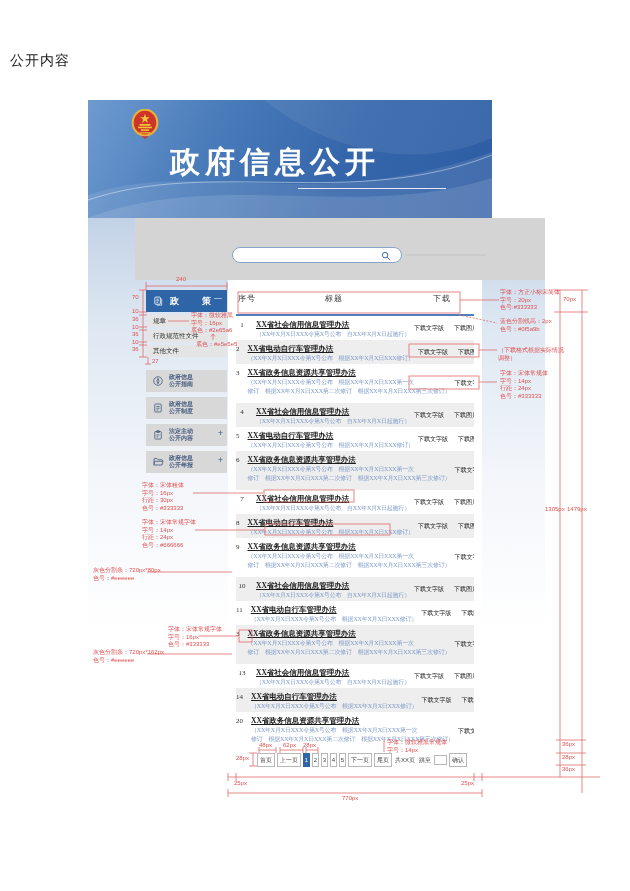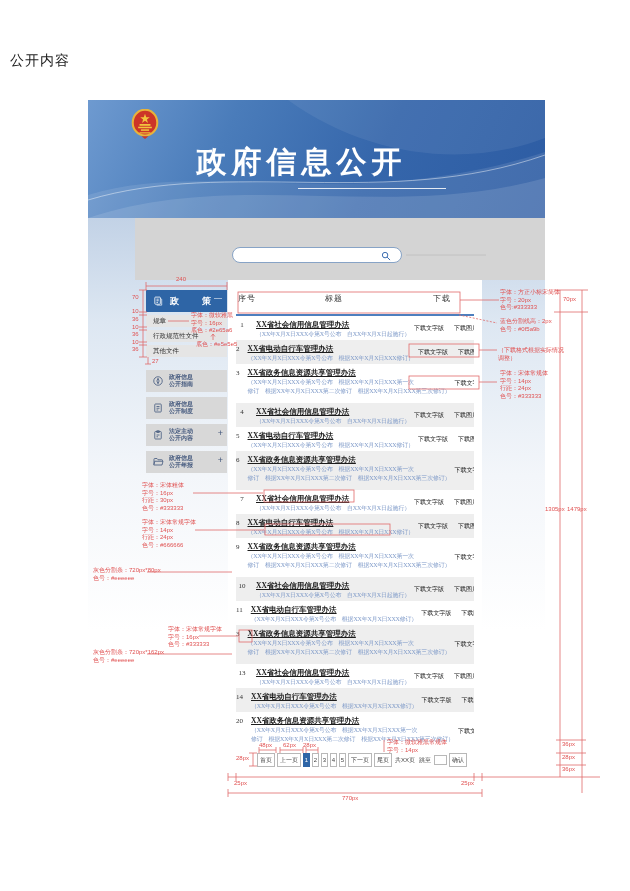--- a/index.html
+++ b/index.html
@@ -1,21 +1,21 @@
 <!DOCTYPE html>
 <html><head>
 <meta charset="utf-8">
 <style>
   html,body{margin:0;padding:0;background:#fff;}
   #canvas{position:relative;width:630px;height:891px;background:#fff;overflow:hidden;
           font-family:"Liberation Sans",sans-serif;}
   [data-interactable]{box-sizing:border-box;}
   #page-title{position:absolute;left:10px;top:52px;font:14px "Liberation Serif",serif;color:#1a1a1a;letter-spacing:1px;}
   
-  #mk-header{position:absolute;left:88px;top:100px;width:457px;height:118px;overflow:hidden;
+  #mk-header{position:absolute;left:88px;top:100px;width:404px;height:118px;overflow:hidden;
     background:linear-gradient(115deg,#6e9ad0 0%,#4a7cba 30%,#3566ab 62%,#2d5ca3 100%);}
   #mk-header svg.waves{position:absolute;inset:0;width:100%;height:100%;}
   #banner-title{position:absolute;left:0;right:30px;top:42px;text-align:center;
     font-family:"Liberation Serif",serif;font-weight:bold;font-size:30px;color:#fff;letter-spacing:5px;}
   #banner-underline{position:absolute;left:210px;top:88px;width:148px;height:1px;background:rgba(255,255,255,.85);}
   #emblem{position:absolute;left:43px;top:9px;width:28px;height:30px;}
   
   #mk-body{position:absolute;left:88px;top:218px;width:457px;height:573px;
     background:linear-gradient(180deg,#c2d2e6 0%,#dde7f2 18%,#f3f6fa 45%,#ffffff 72%);}
   #gray-band{position:absolute;left:135px;top:218px;width:410px;height:62px;background:#d4d4d4;}

